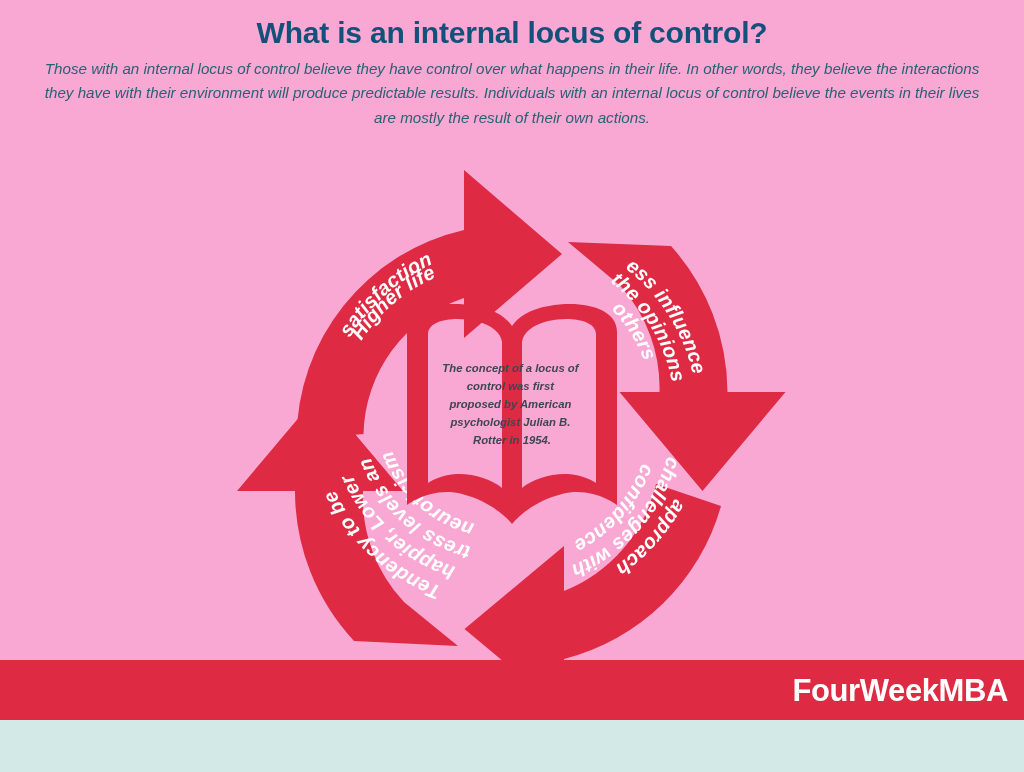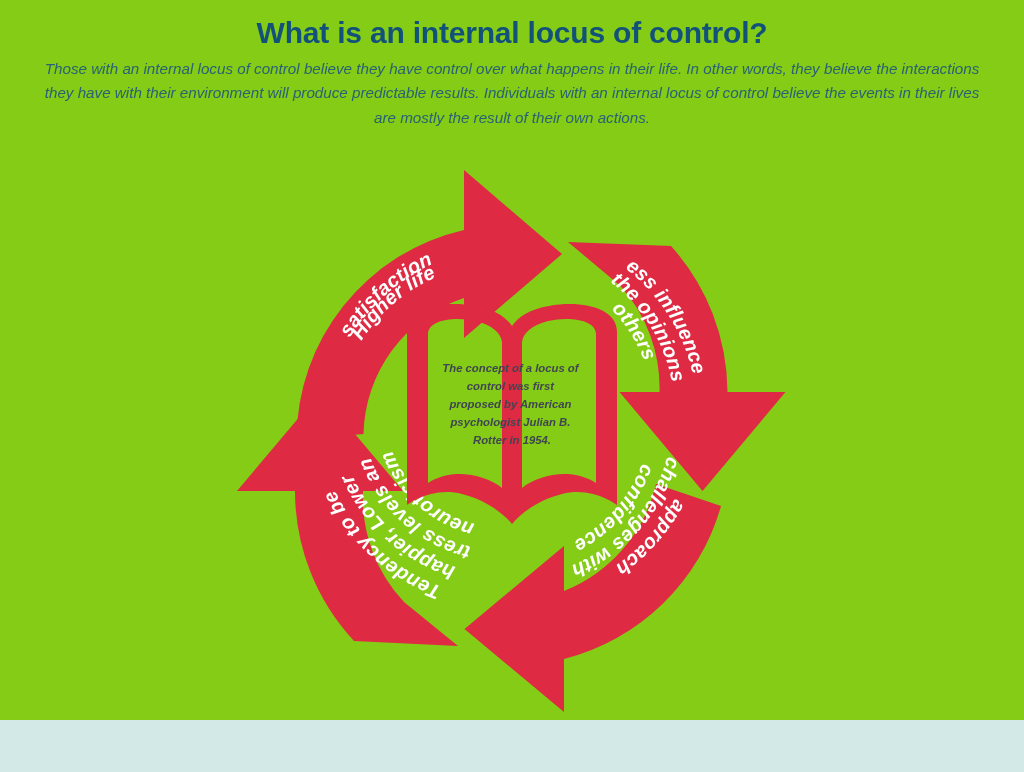--- a/index.html
+++ b/index.html
@@ -11,21 +11,21 @@
     height: 772px;
     background: #d2e9e7;
     font-family: "Liberation Sans", sans-serif;
     overflow: hidden;
     position: relative;
   }
   #infographic {
     position: relative;
     width: 1024px;
     height: 720px;
-    background: #84cc16;
+    background: #f9a8d4;
   }
   .header {
     position: absolute;
     top: 0;
     left: 0;
     width: 1024px;
     text-align: center;
   }
   .title {
     margin: 0;
@@ -240,14 +240,17 @@
           <tspan x="280" y="222">The concept of a locus of</tspan>
           <tspan x="280" y="240">control was first</tspan>
           <tspan x="280" y="258">proposed by American</tspan>
           <tspan x="280" y="276">psychologist Julian B.</tspan>
           <tspan x="280" y="294">Rotter in 1954.</tspan>
         </text>
       </g>
     </svg>
   </div>
 
+  <div class="footer">
+    <div class="footer-logo">FourWeekMBA</div>
+  </div>
 
 </div>
 
 </body></html>

